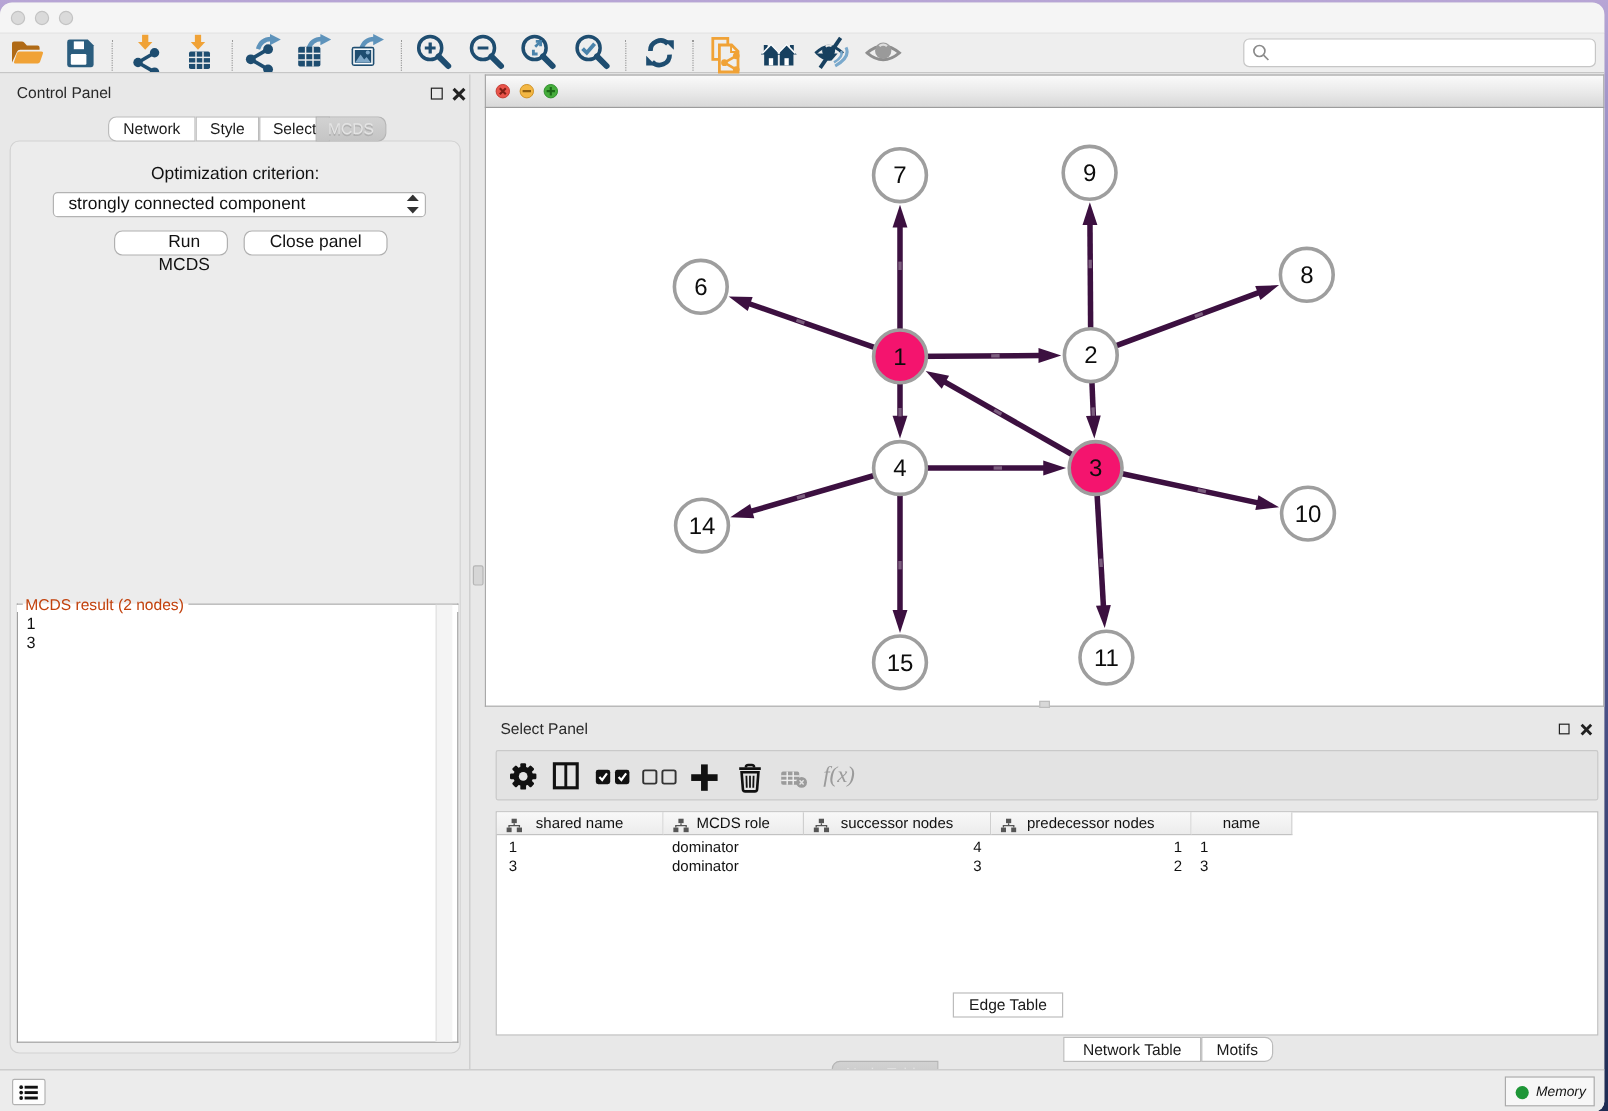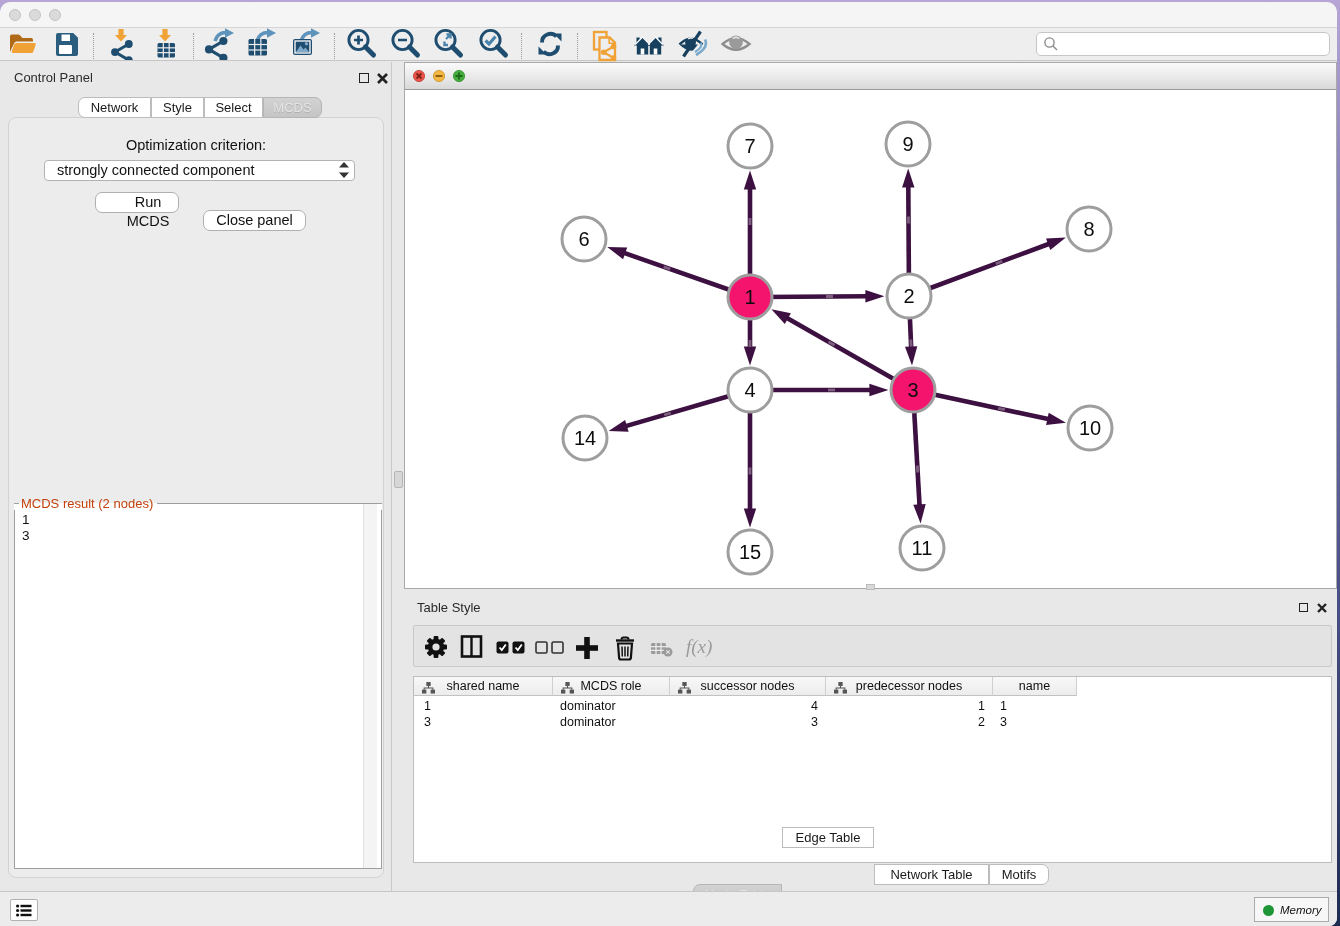--- a/index.html
+++ b/index.html
@@ -2,21 +2,21 @@
 <html><head><meta charset="utf-8"><style>
 html,body{margin:0;padding:0;width:1340px;height:926px;overflow:hidden;}
 body{background:linear-gradient(180deg,#b7a5d5 0%,#8d87bd 18%,#7b7fb4 30%,#4f558c 60%,#1e2b52 100%);
  font-family:"Liberation Sans",sans-serif;}
 *{box-sizing:border-box;}
 #win{position:absolute;left:0;top:2px;width:1337px;height:924px;background:#e8e8e8;
  border-radius:10px 10px 8px 0;overflow:hidden;}
 .abs{position:absolute;}
 .tl{border-radius:50%;width:12px;height:12px;background:#dadada;border:1px solid #c3c3c3;}
 .sep{position:absolute;top:31px;height:26px;width:0;border-left:1px dotted #9a9a9a;}
-.tabU{background:#fff;border:1px solid #bcbcbc;color:#1a1a1a;}
+.tabU{background:#fff;border:1px solid #bcbcbc;color:#1a1a1a;margin-left:12px;}
 .tabS{background:linear-gradient(#d2d2d2,#c5c5c5);border:1px solid #b5b5b5;color:#e4e4e4;
  text-shadow:0 1px 0 #b0b0b0;}
 .tab{position:absolute;height:21px;line-height:20px;text-align:center;font-size:13px;}
 .btn{position:absolute;background:#fff;border:1px solid #b0b0b0;border-radius:7px;
  font-size:14.5px;color:#111;text-align:center;}
 .hcell{position:absolute;top:0;height:19px;background:linear-gradient(#f8f8f8,#ececec);
  border-right:1px solid #cfcfcf;border-bottom:1px solid #c2c2c2;font-size:12.5px;color:#111;
  text-align:center;line-height:18px;}
 .cell{position:absolute;font-size:12.5px;color:#111;height:16px;line-height:16px;}
 </style></head><body>
@@ -163,22 +163,22 @@
     <div class="tab tabU" style="left:78px;top:95px;width:73px;border-radius:7px 0 0 7px;">Network</div>
     <div class="tab tabU" style="left:151px;top:95px;width:53px;border-radius:0;">Style</div>
     <div class="tab tabU" style="left:204px;top:95px;width:59px;border-radius:0;">Select</div>
     <div class="tab tabS" style="left:263px;top:95px;width:59px;border-radius:0 7px 7px 0;">MCDS</div>
     <div class="abs" style="left:44px;top:158px;width:311px;height:21px;background:#fff;border:1px solid #b3b3b3;border-radius:4px;font-size:14.5px;color:#111;line-height:19px;padding-left:12px;">strongly connected component</div>
     <div class="abs" style="left:0;top:135px;width:392px;text-align:center;font-size:14.5px;color:#111;">Optimization criterion:</div>
     <svg class="abs" width="12" height="17" style="left:338px;top:160px">
       <polygon points="6,0 11,5.5 1,5.5" fill="#333"></polygon>
       <polygon points="6,16 11,10.5 1,10.5" fill="#333"></polygon>
     </svg>
-    <div class="btn" style="left:95px;top:190px;width:84px;height:21px;line-height:19px;padding-left:22px;">Run MCDS</div>
-    <div class="btn" style="left:203px;top:208px;width:103px;height:21px;line-height:19px;">Close panel</div>
+    <div class="btn" style="left:95px;top:190px;width:95px;height:21px;line-height:19px;padding-left:22px;">Run MCDS</div>
+    <div class="btn" style="left:203px;top:190px;width:120px;height:21px;line-height:19px;">Close panel</div>
     <div class="abs" style="left:14px;top:501px;width:368px;height:366px;background:#fff;border:1px solid #9e9e9e;border-top:none;"></div>
     <div class="abs" style="left:14px;top:501px;width:5px;height:1px;background:#9e9e9e;"></div>
     <div class="abs" style="left:157px;top:501px;width:225px;height:1px;background:#9e9e9e;"></div>
     <div class="abs" style="left:14px;top:502px;width:368px;height:6px;background:#fff;"></div>
     <div class="abs" style="left:21px;top:494px;font-size:13px;color:#c2410c;">MCDS result (2 nodes)</div>
     <div class="abs" style="left:22px;top:510px;font-size:13.5px;color:#111;">1</div>
     <div class="abs" style="left:22px;top:526px;font-size:13.5px;color:#111;">3</div>
     <div class="abs" style="left:363px;top:502px;width:14px;height:364px;background:#f4f4f4;border-left:1px solid #e2e2e2;"></div>
     <div class="abs" style="left:391px;top:60px;width:1px;height:829px;background:#c9c9c9;"></div>
     <div class="abs" style="left:394px;top:469px;width:9px;height:17px;background:#d6d6d6;border:1px solid #b5b5b5;border-radius:2px;"></div>
@@ -251,21 +251,21 @@
       <circle cx="686" cy="338" r="22.0" fill="#ffffff" stroke="#9e9e9e" stroke-width="3"></circle>
       <text x="686" y="344.8" font-size="20" fill="#0d0d0d" text-anchor="middle">10</text>
       <circle cx="518" cy="458" r="22.0" fill="#ffffff" stroke="#9e9e9e" stroke-width="3"></circle>
       <text x="518" y="464.8" font-size="20" fill="#0d0d0d" text-anchor="middle">11</text>
       <circle cx="181" cy="348" r="22.0" fill="#ffffff" stroke="#9e9e9e" stroke-width="3"></circle>
       <text x="181" y="354.8" font-size="20" fill="#0d0d0d" text-anchor="middle">14</text>
       <circle cx="346" cy="462" r="22.0" fill="#ffffff" stroke="#9e9e9e" stroke-width="3"></circle>
       <text x="346" y="468.8" font-size="20" fill="#0d0d0d" text-anchor="middle">15</text>
     </svg>
     <div class="abs" style="left:866px;top:582px;width:9px;height:6px;background:#d8d8d8;border:1px solid #bdbdbd;"></div>
-    <div class="abs" style="left:417px;top:598px;font-size:13px;color:#2a2a2a;">Table Style</div>
+    <div class="abs" style="left:417px;top:598px;font-size:13px;color:#2a2a2a;">Select Panel</div>
     <div class="abs" style="left:1299px;top:601px;width:9px;height:9px;border:1.6px solid #222;"></div>
     <svg class="abs" width="12" height="12" style="left:1316px;top:600px">
       <path d="M2 2 L10 10 M10 2 L2 10" stroke="#222" stroke-width="2.4"></path>
     </svg>
     <div class="abs" style="left:413px;top:623px;width:919px;height:42px;background:#e3e3e3;border:1px solid #c9c9c9;border-radius:2px;"></div>
     <svg width="26" height="26" viewBox="0 0 26 26" style="position:absolute;left:423px;top:632px">
       <g transform="translate(13,13)">
         <rect x="-2.4" y="-11" width="4.8" height="6.5" rx="1" transform="rotate(0)" fill="#111"></rect>
         <rect x="-2.4" y="-11" width="4.8" height="6.5" rx="1" transform="rotate(45)" fill="#111"></rect>
         <rect x="-2.4" y="-11" width="4.8" height="6.5" rx="1" transform="rotate(90)" fill="#111"></rect>

